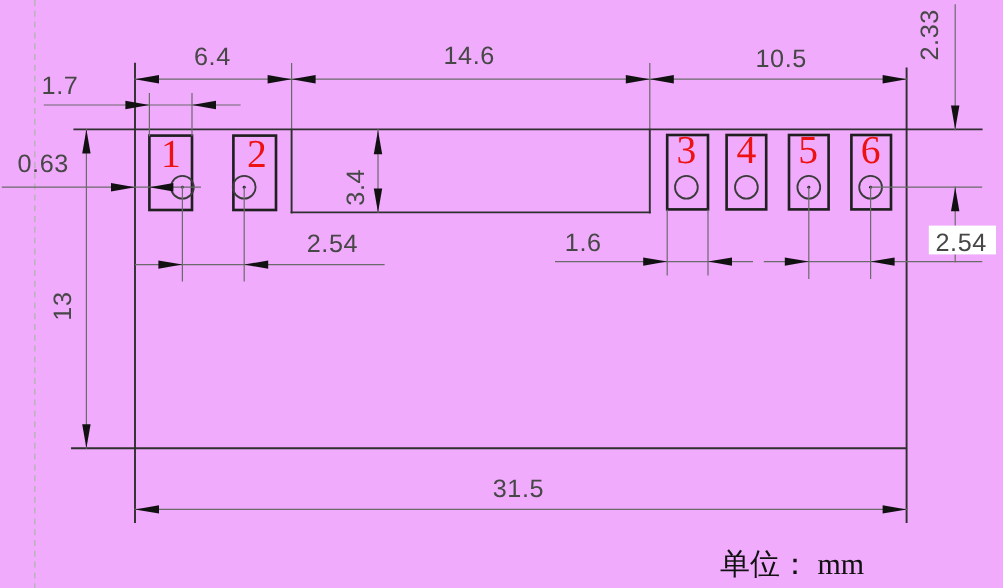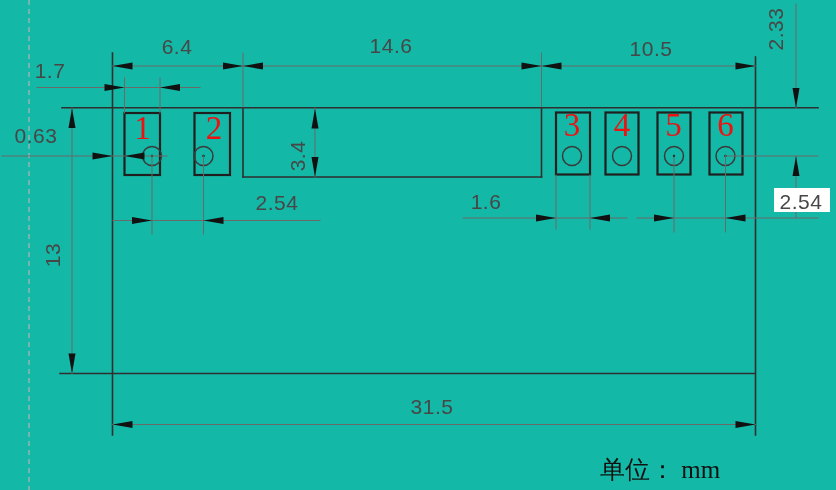--- a/index.html
+++ b/index.html
@@ -1,16 +1,16 @@
 <!DOCTYPE html>
 <html><head>
 <meta charset="utf-8">
 <style>
   html,body{margin:0;padding:0;background:#ffffff;}
-  .stage{position:relative;width:836px;height:490px;background:#14b8a6;overflow:hidden;
+  .stage{position:relative;width:836px;height:490px;background:#f0abfc;overflow:hidden;
          font-family:"Liberation Sans", sans-serif;}
   svg{display:block}
   .ol   {stroke:#2f2f2f;stroke-width:1.6;fill:none;stroke-linecap:square;}
   .pad  {stroke:#1f1f1f;stroke-width:2.2;fill:none;}
   .hole {stroke:#3a3a3a;stroke-width:1.5;fill:none;}
   .dim  {stroke:#6a6a6a;stroke-width:1;fill:none;stroke-linecap:square;}
   .dash {stroke:#b5b5b5;stroke-width:1.2;stroke-dasharray:5 4;fill:none;}
   .arr  {fill:#111111;stroke:none;}
   .dtx  {font-family:"Liberation Sans", sans-serif;font-size:21px;fill:#474747;letter-spacing:.5px;}
   .rtx  {font-family:"Liberation Sans", sans-serif;font-size:21px;fill:#474747;letter-spacing:.5px;}

